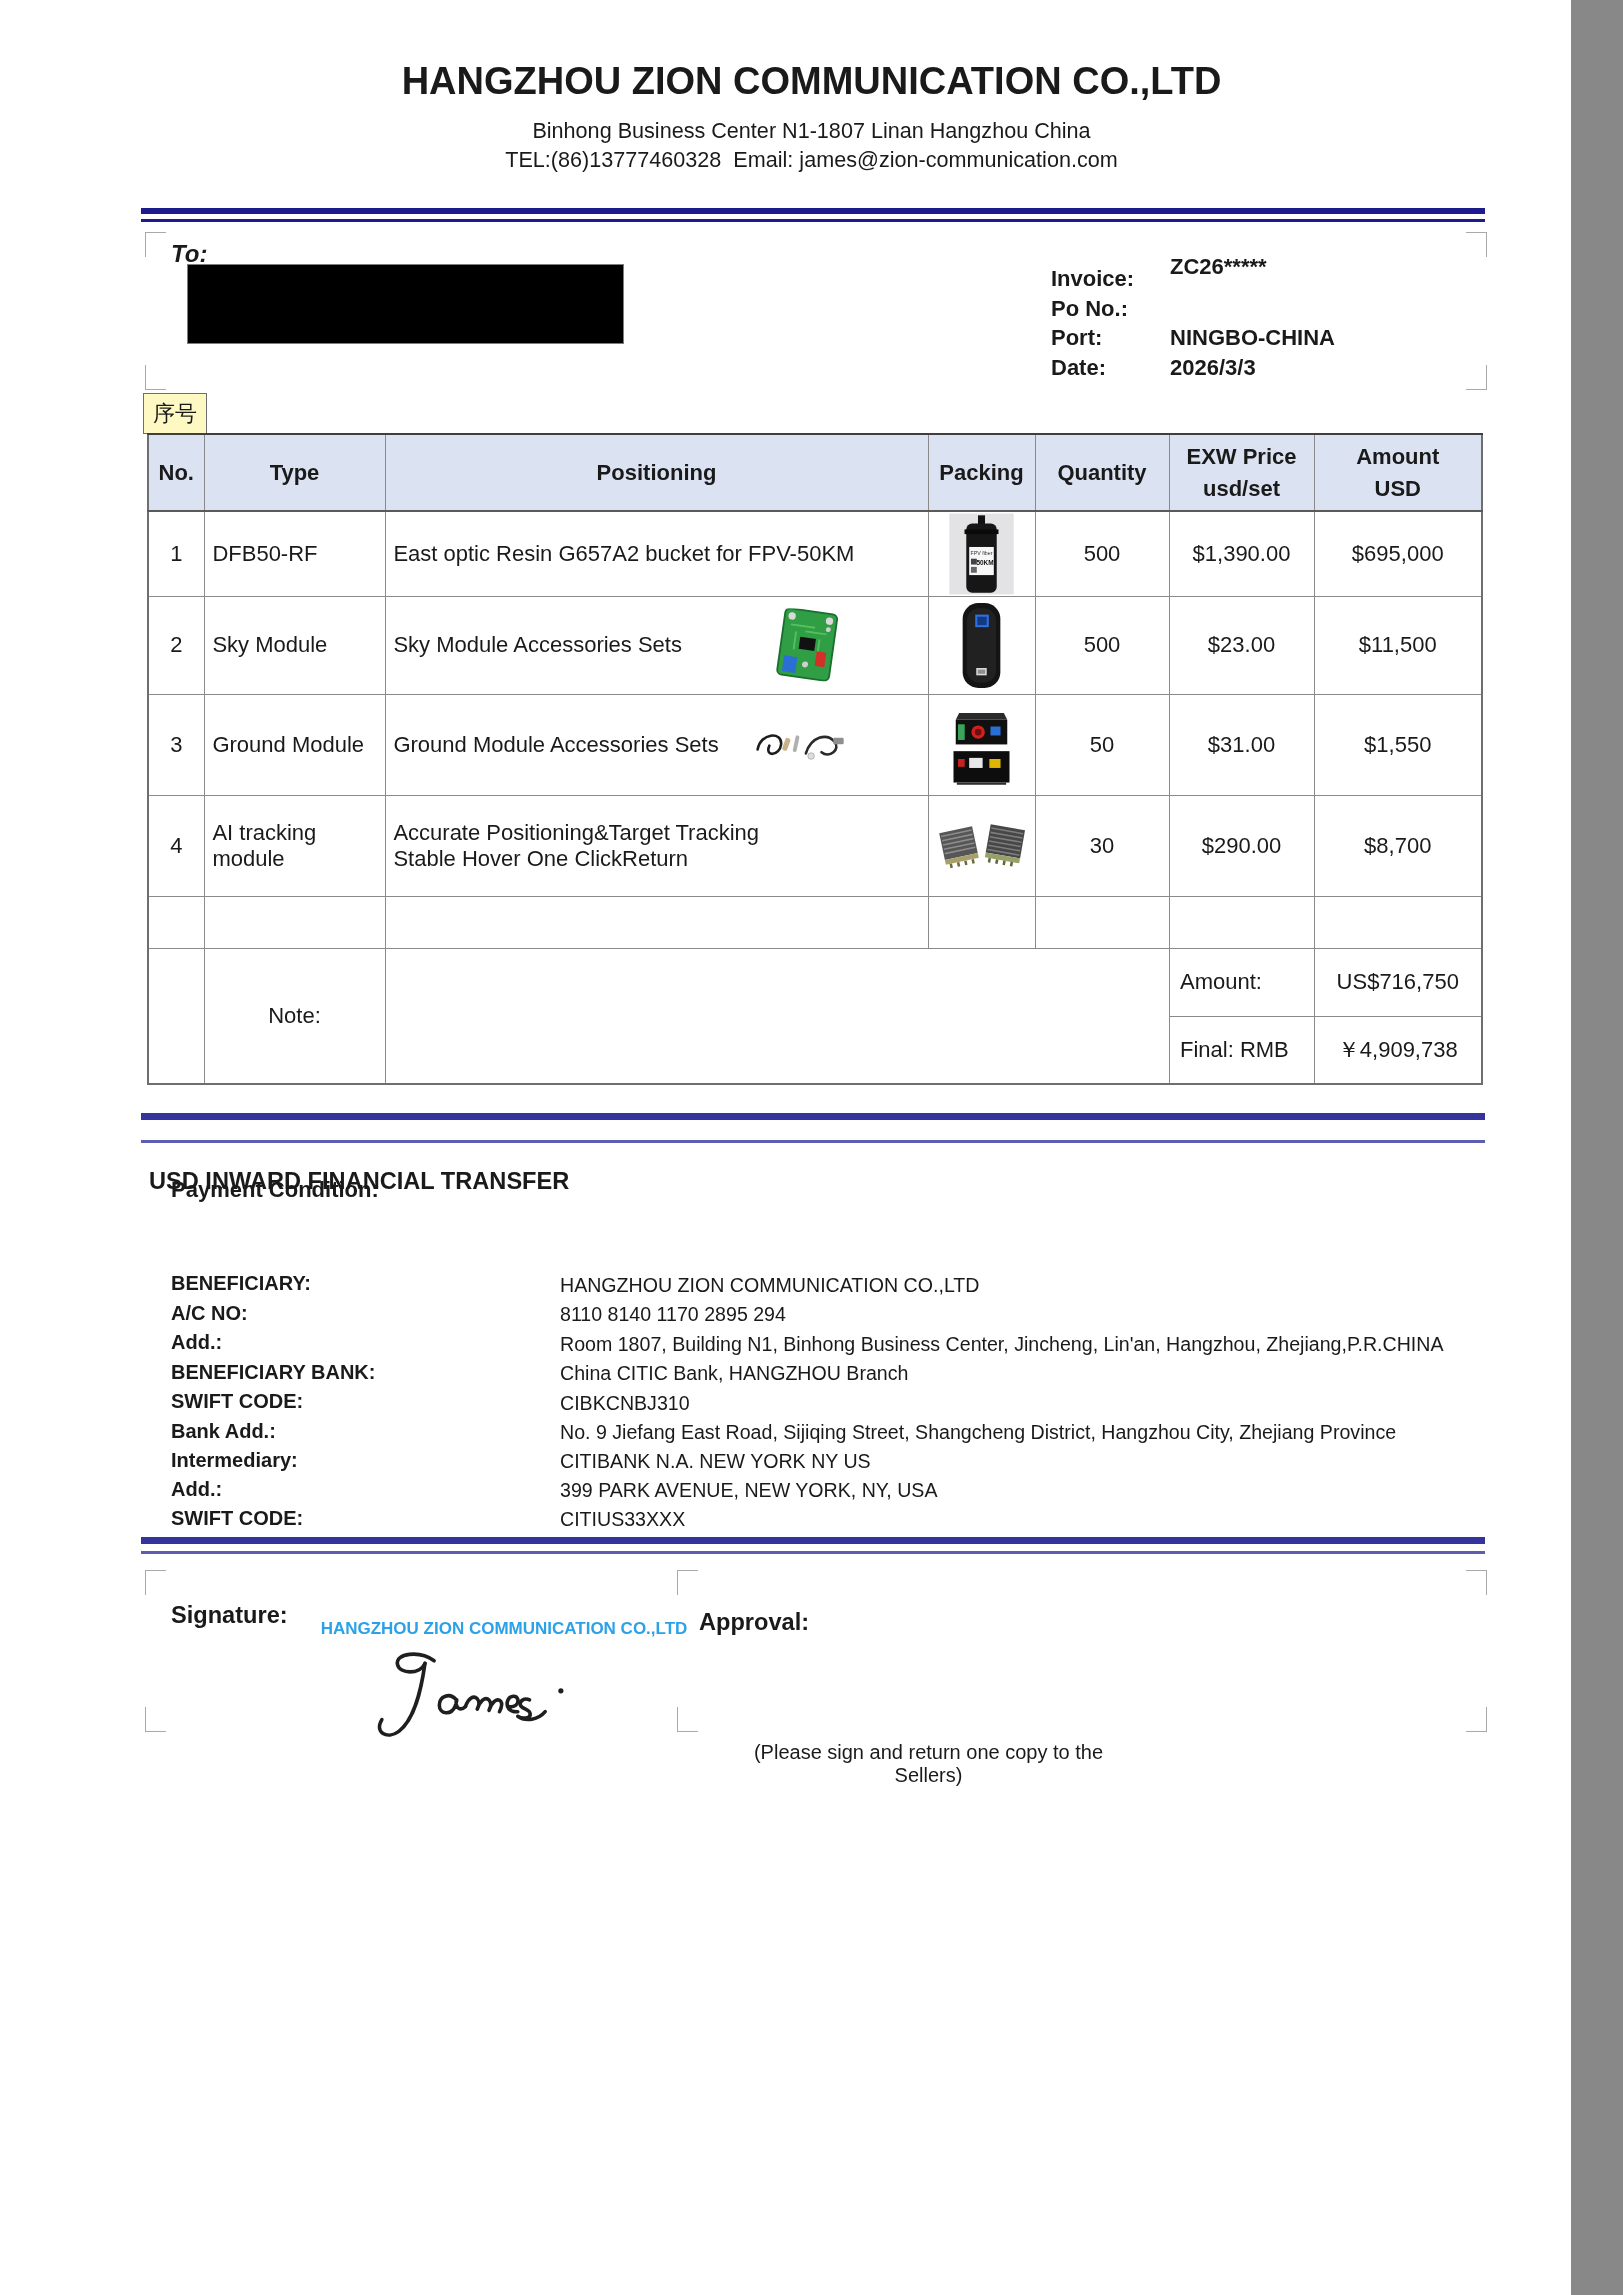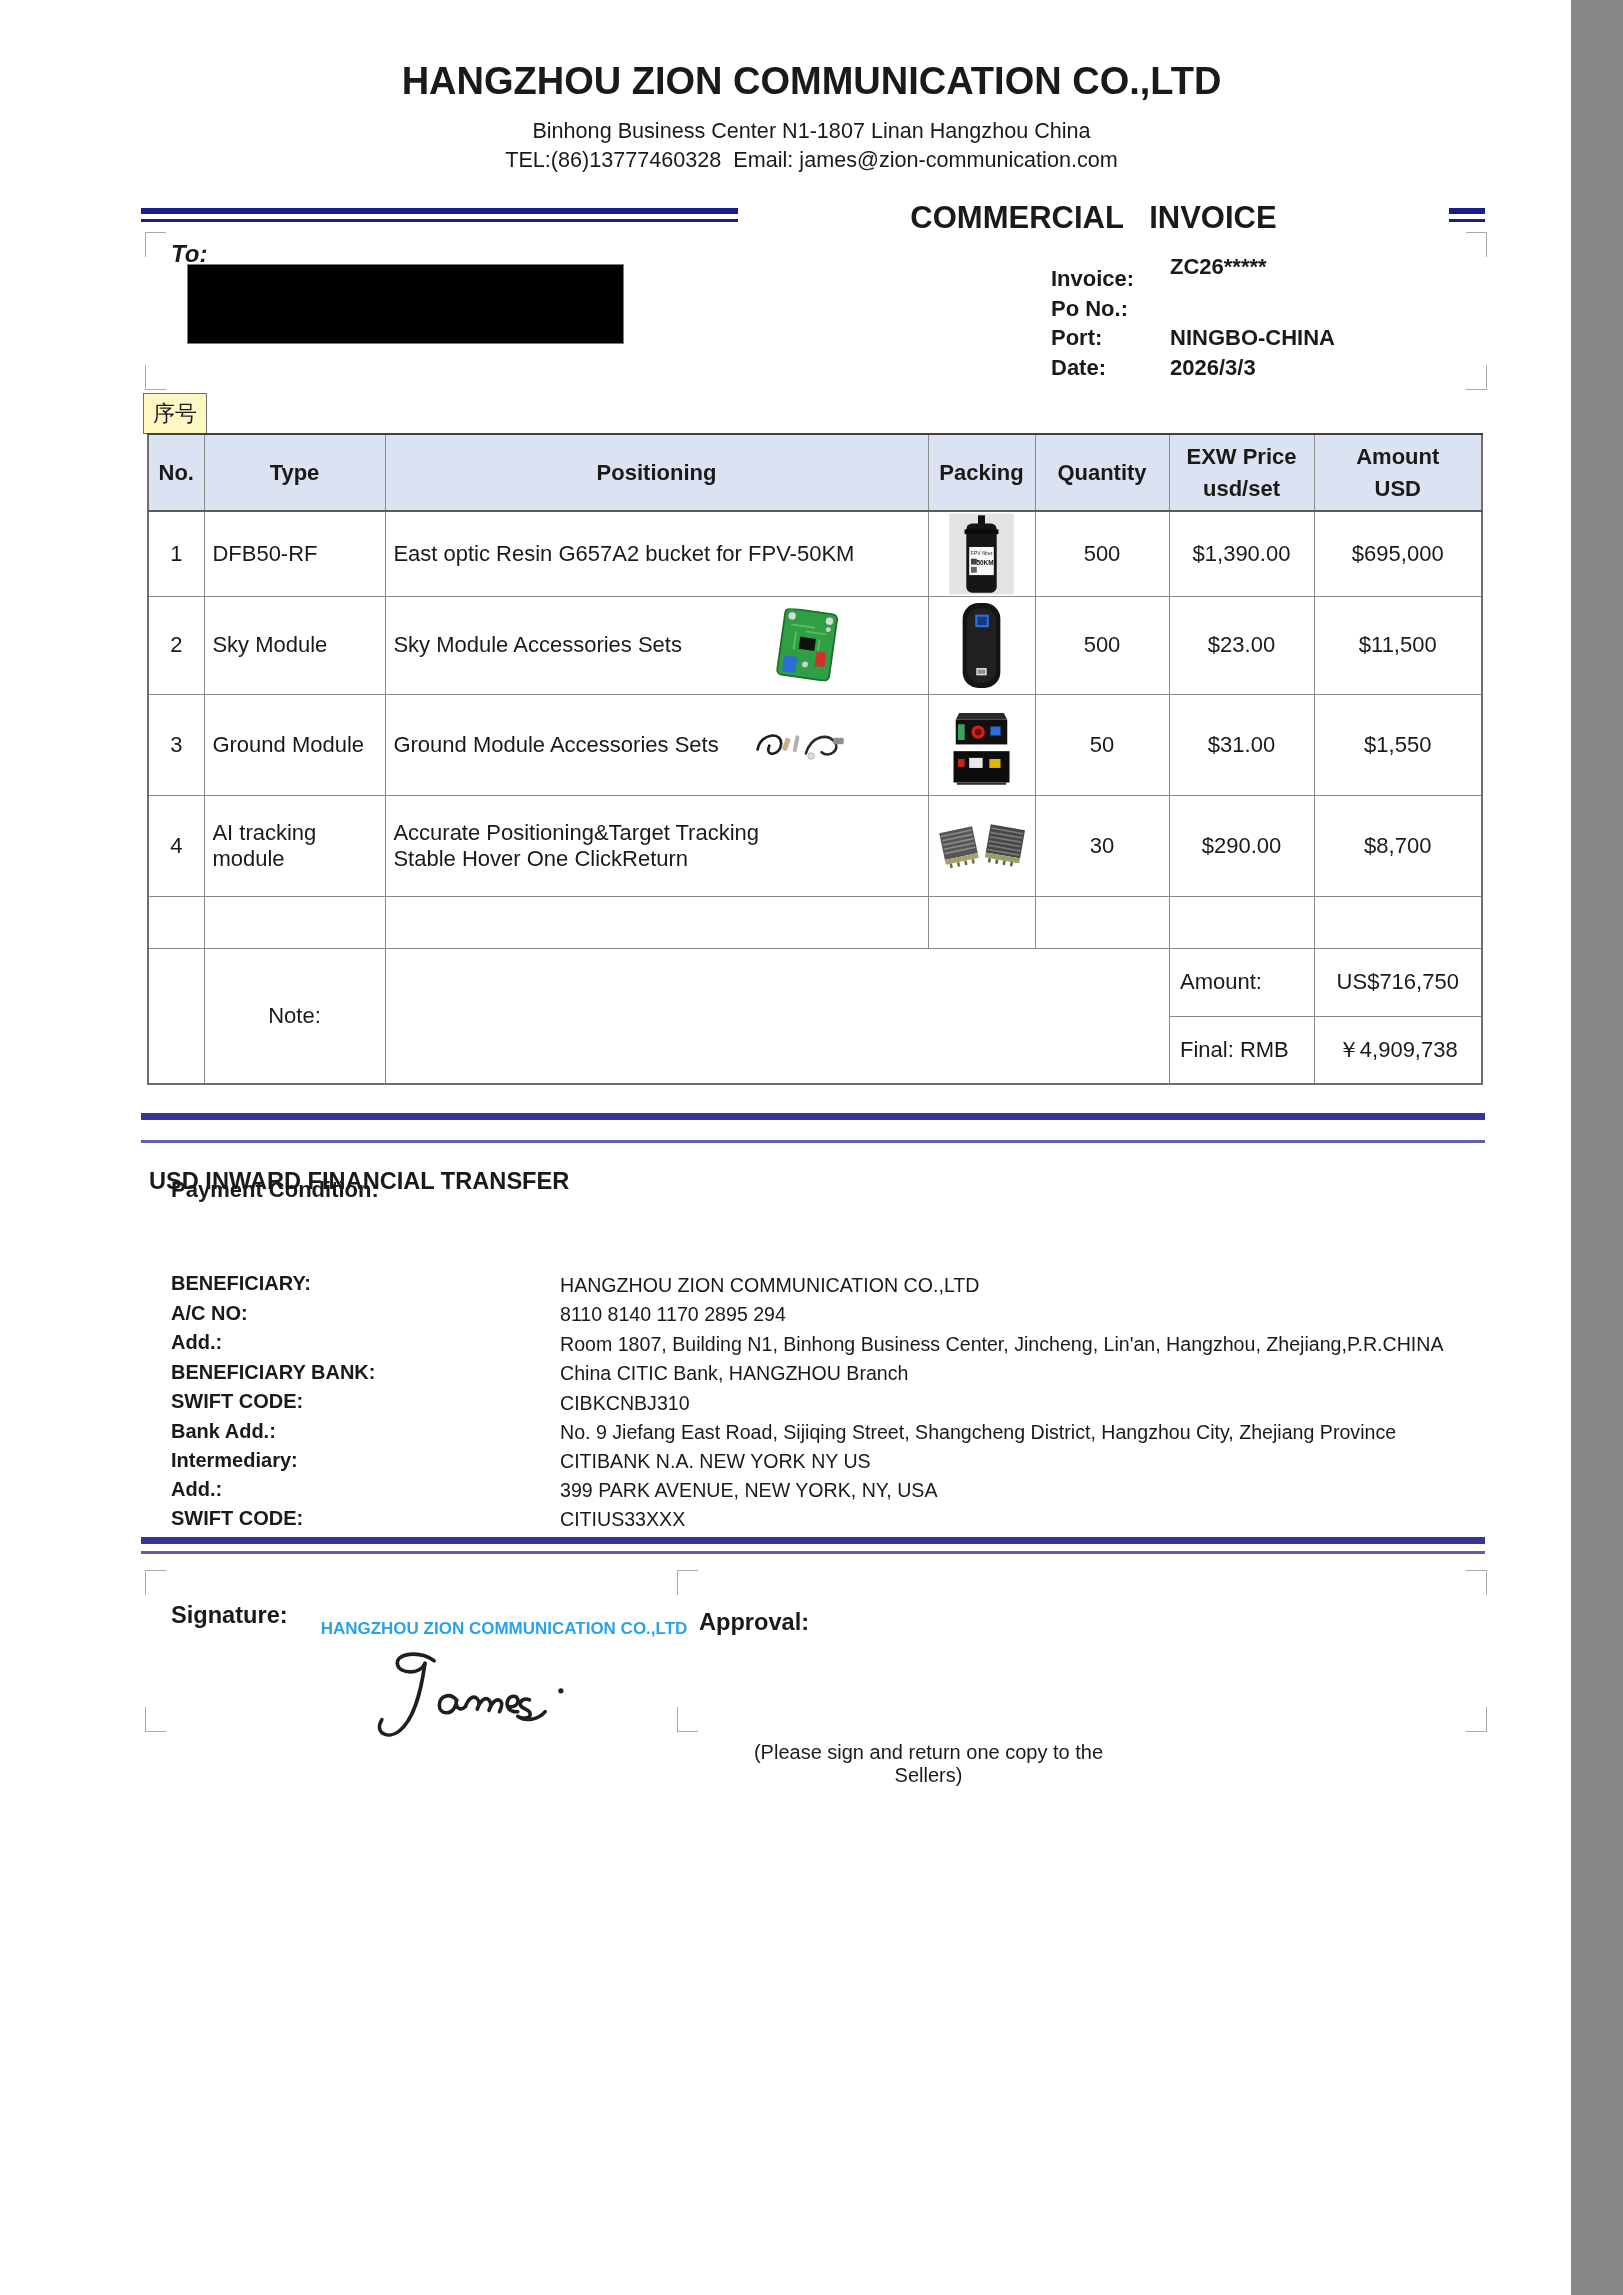--- a/index.html
+++ b/index.html
@@ -79,23 +79,20 @@
 <body>
 
 <div class="page">
 
   <div class="abs ctr company-name">HANGZHOU ZION COMMUNICATION CO.,LTD</div>
   <div class="abs ctr company-address">Binhong Business Center N1-1807 Linan Hangzhou China</div>
   <div class="abs ctr company-contact pre">TEL:(86)13777460328  Email: james@zion-communication.com</div>
 
   <div class="abs rule rule-top-thick"></div>
   <div class="abs rule rule-top-thin"></div>
-  <div class="abs title-box">
-    <span class="doc-title">COMMERCIAL   INVOICE</span>
-  </div>
 
   <div class="corner c-tl" style="left:145px;top:232px;"></div>
   <div class="corner c-tr" style="left:1466px;top:232px;"></div>
   <div class="corner c-bl" style="left:145px;top:365px;"></div>
   <div class="corner c-br" style="left:1466px;top:365px;"></div>
 
   <div class="abs to-label">To:</div>
   <div class="abs redaction"></div>
 
   <div class="abs inv-label" style="top:266px;">Invoice:</div>

